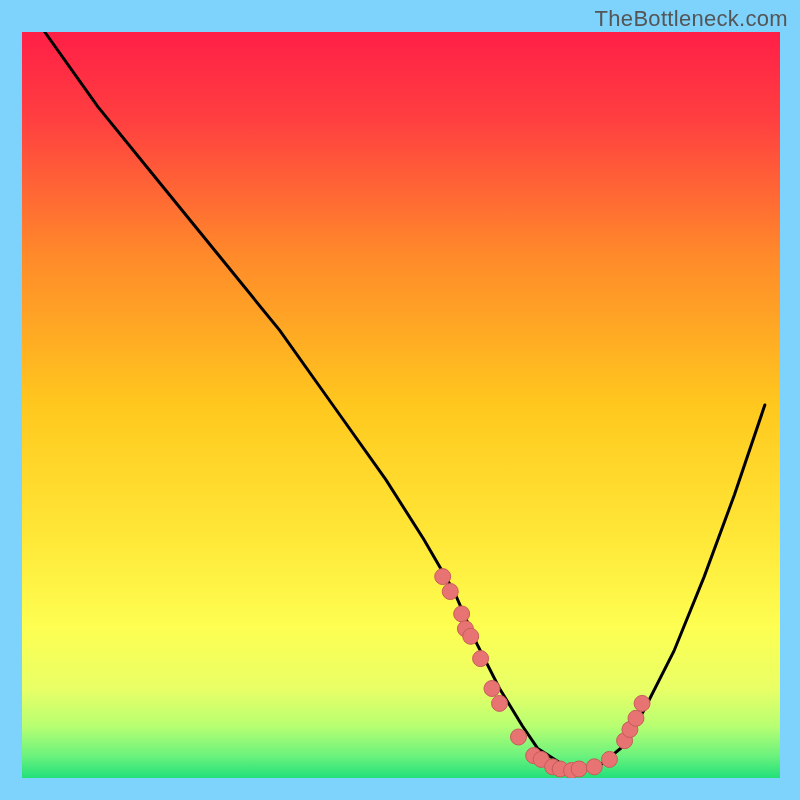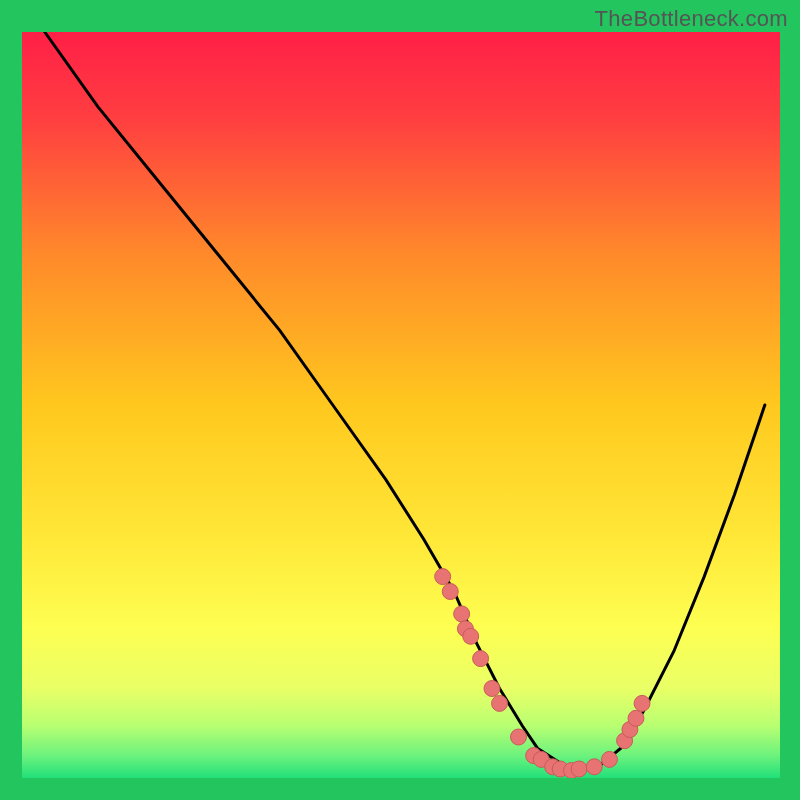--- a/index.html
+++ b/index.html
@@ -1,17 +1,17 @@
 <!DOCTYPE html>
 <html><head>
 <meta charset="utf-8">
 <style>
   * { margin: 0; padding: 0; box-sizing: border-box; }
   body { background: #000; width: 800px; height: 800px; overflow: hidden; font-family: Arial, sans-serif; }
-  .outer { width: 800px; height: 800px; background: #22c55e; position: relative; }
+  .outer { width: 800px; height: 800px; background: #7dd3fc; position: relative; }
   .watermark { position: absolute; top: 6px; right: 12px; color: #555; font-size: 22px; font-weight: 500; letter-spacing: 0.3px; z-index: 10; }
   .plot { position: absolute; left: 22px; top: 32px; right: 20px; bottom: 22px; }
   svg { display: block; width: 100%; height: 100%; }
 </style>
 </head>
 <body>
 
 <div class="outer">
   <div class="watermark">TheBottleneck.com</div>
   <div class="plot">

